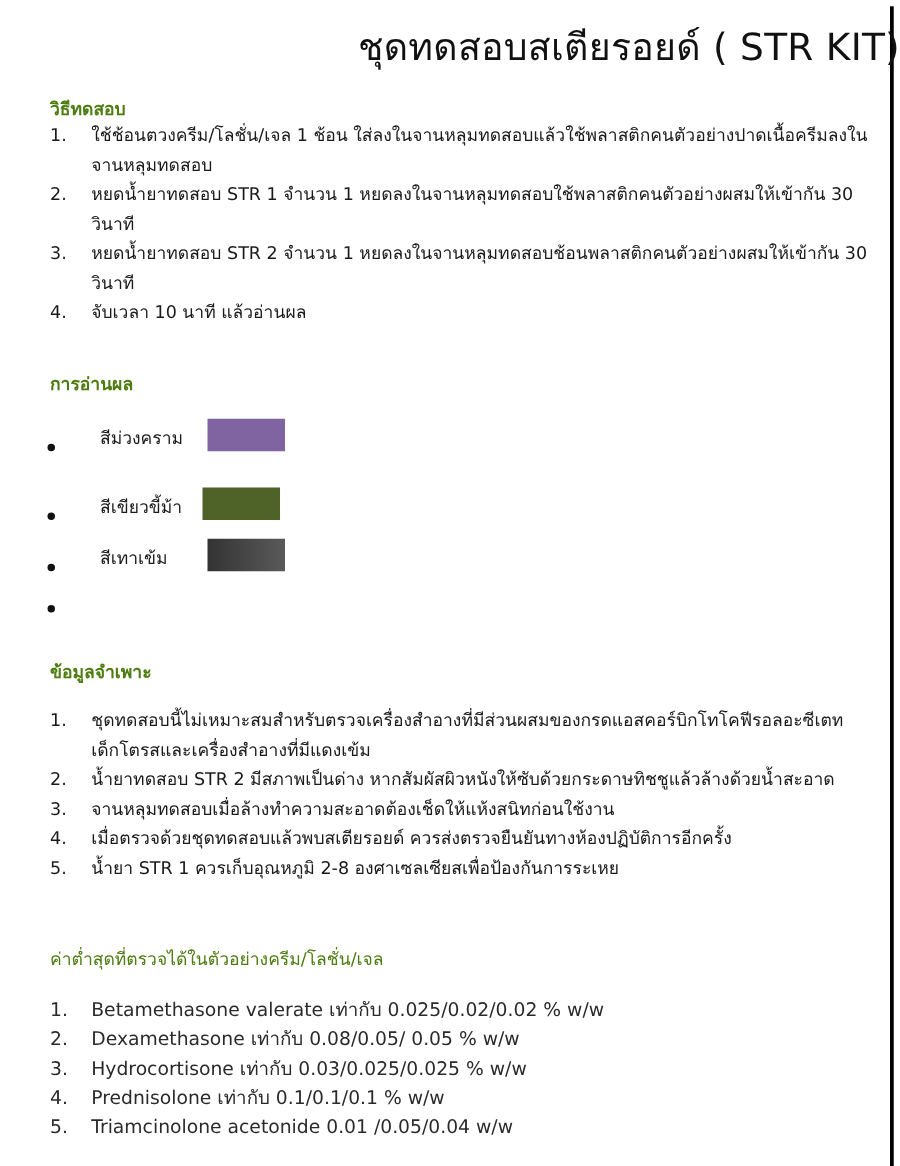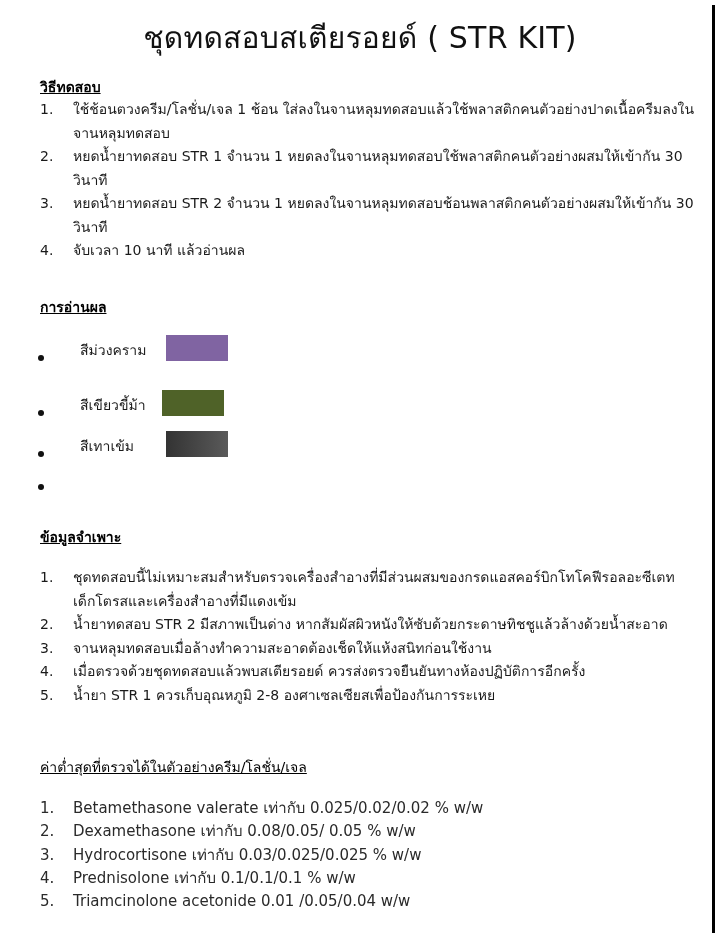--- a/index.html
+++ b/index.html
@@ -6,26 +6,26 @@
   body {
     width: 720px; height: 933px; position: relative; overflow: hidden;
     font-family: "DejaVu Sans", "Liberation Sans", sans-serif;
     color: #1a1a1a;
   }
   .right-border {
     position: absolute; left: 712px; top: 5px; width: 3px; height: 928px;
     background: #000;
   }
   .title {
-    position: absolute; top: 14px; left: 0; width: 720px; text-align: center;
+    position: absolute; top: 14px; left: 0; width: 720px; text-align: right;
     font-size: 30px; color: #111; letter-spacing: 0.2px;
   }
   .heading {
     position: absolute; left: 40px; font-size: 14px; font-weight: bold;
-    text-decoration: underline; color: #000000;
+    color: #4d7c0f;
   }
   .heading.normal { font-weight: normal; font-size: 14px; }
   .ol { position: absolute; left: 40px; width: 660px; font-size: 14px; line-height: 23.5px; }
   .ol .item { display: flex; }
   .ol .num { width: 33px; flex: 0 0 33px; }
   .ol .txt { flex: 1; }
   .bullet-row {
     position: absolute; left: 38px; font-size: 14px; display: flex; align-items: flex-end;
   }
   .bullet-row .dot { width: 6px; height: 6px; border-radius: 50%; background: #111; margin-right: 36px; }

